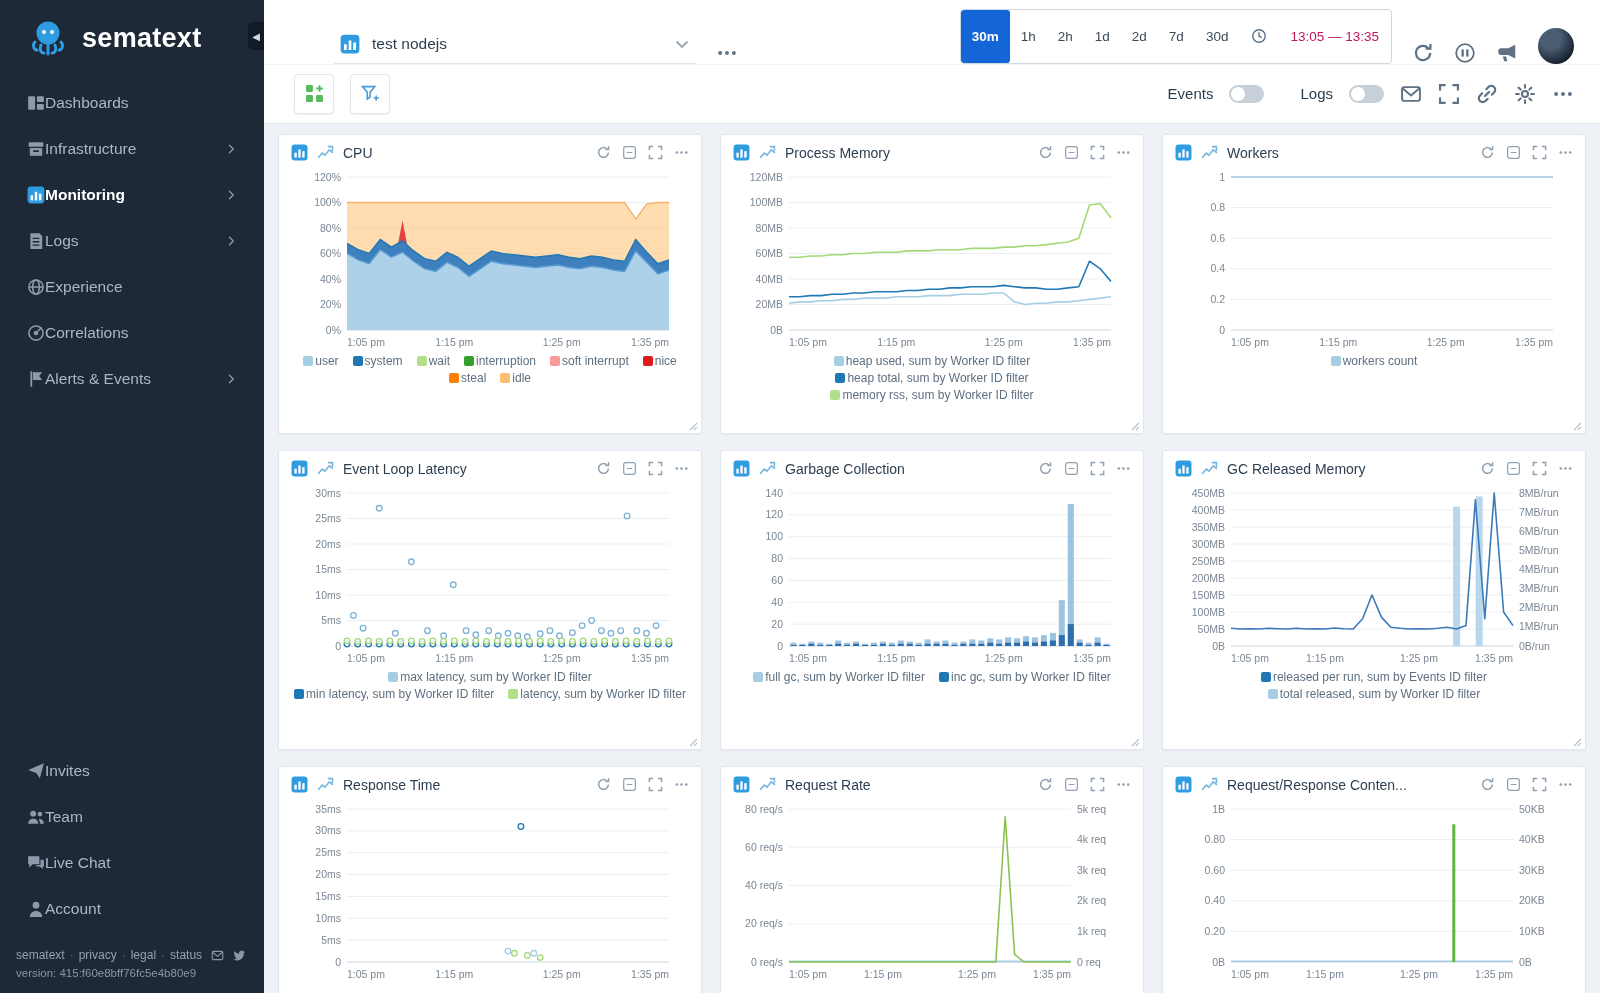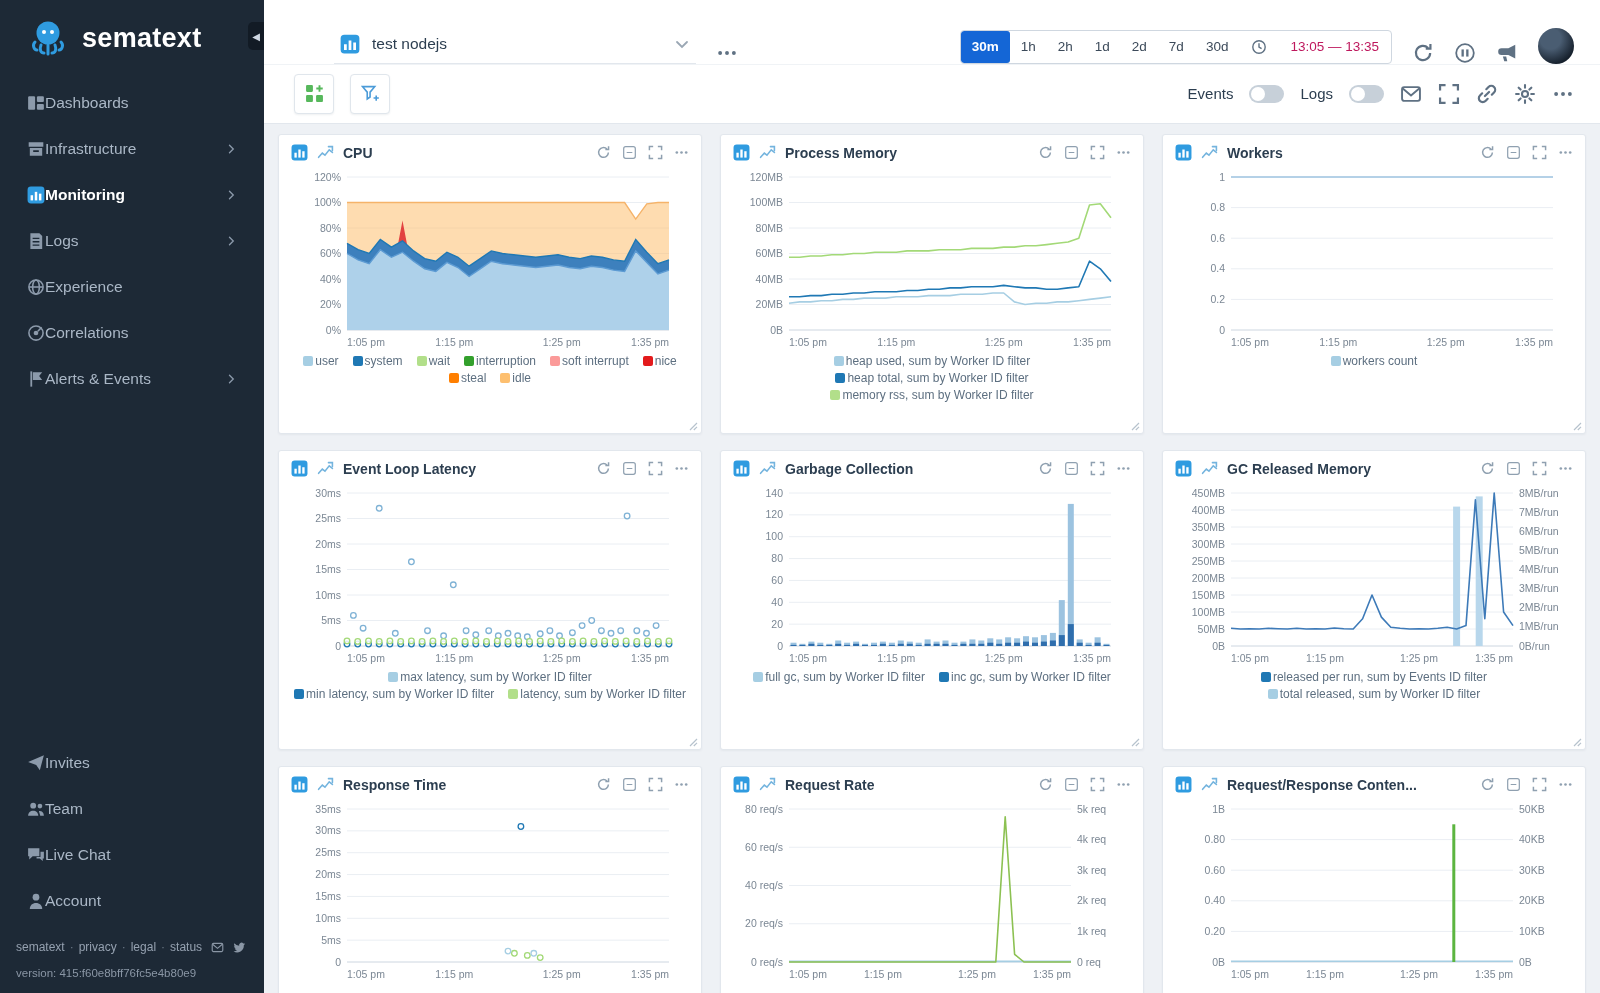--- a/index.html
+++ b/index.html
@@ -22,58 +22,58 @@
   .nav-item.active{color:#fff;font-weight:bold}
   .nav-item .nicon{width:18px;height:18px;color:#8c9aab;flex-shrink:0}
   .nav-item.active .nicon{color:#2f9be0}
   .nav-item .chev{margin-left:auto;width:12px;height:12px;color:#8c9aab}
   .spacer{flex:1}
   .sidebar-footer{padding:10px 16px 14px;font-size:12px;color:#95a1b0}
   .footer-links{display:flex;align-items:center;gap:5px;flex-wrap:wrap}
   .footer-links .flink{cursor:pointer}
   .footer-links .dot{color:#6d7a89}
   .footer-links .ficon{width:13px;height:13px;display:inline-block;margin-left:4px;color:#8a96a5;cursor:pointer}
-  .version{margin-top:13px;color:#8a96a5;font-size:11.5px}
+  .version{margin-top:5px;color:#8a96a5;font-size:11.5px}
 
   
   .main{flex:1;display:flex;flex-direction:column;min-width:0}
   .topbar{height:70px;background:#fff;display:flex;align-items:flex-end;padding:0 26px 0 70px;gap:20px}
   .dash-select{display:flex;align-items:center;gap:12px;width:362px;border-bottom:1px solid #e2e7ed;
     padding:9px 6px;cursor:pointer;flex-shrink:0}
   .dash-name{font-size:15.5px;color:#2c3e50}
   .dash-select .chev{margin-left:auto;width:16px;height:16px;color:#9aa7b4}
   .sq-icon{width:20px;height:20px;display:inline-block}
   .hicon{width:22px;height:22px;color:#5f7183;cursor:pointer;display:inline-flex;flex-shrink:0}
   .hicon.sm{width:16px;height:16px}
   .range-group{display:flex;align-items:stretch;border:1px solid #cfd7e0;border-radius:4px;
-    background:#fff;height:34px;overflow:hidden;margin-left:auto;flex-shrink:0}
+    background:#fff;height:55px;overflow:hidden;margin-left:auto;flex-shrink:0}
   .range-btn{padding:0 11px;display:flex;align-items:center;font-size:13.5px;color:#3c4a5a;cursor:pointer}
   .range-btn.active{background:#1466d6;color:#fff;font-weight:bold;border-radius:3px}
   .range-time{display:flex;align-items:center;gap:23px;padding:0 12px;font-size:13.5px;color:#be185d;cursor:pointer}
   .avatar{width:36px;height:36px;border-radius:50%;cursor:pointer;flex-shrink:0;
     background:radial-gradient(circle at 35% 30%,#4a5d72 0 30%,#16202c 75%)}
 
   .toolbar{height:66px;background:#fff;border-top:1px solid #f0f3f6;border-bottom:1px solid #e2e7ed;
     display:flex;align-items:center;padding:0 26px 0 30px;gap:16px}
   .tool-btn{width:40px;height:40px;border:1px solid #e0e6ec;border-radius:4px;background:#fff;
     display:flex;align-items:center;justify-content:center;cursor:pointer;
     box-shadow:0 1px 2px rgba(40,60,80,.08)}
   .tool-btn .ticon{width:19px;height:19px;display:inline-flex}
-  .tgl-label{font-size:15px;color:#2c3e50;margin-left:0}
+  .tgl-label{font-size:15px;color:#2c3e50;margin-left:20px}
   .toggle{width:35px;height:18px;border-radius:10px;background:#c7d0d9;position:relative;
     cursor:pointer;display:inline-block;flex-shrink:0}
   .toggle::after{content:"";position:absolute;left:2px;top:2px;width:14px;height:14px;border-radius:50%;background:#fff}
 
   
   .grid{display:grid;grid-template-columns:repeat(3,1fr);grid-auto-rows:300px;gap:16px 18px;
     padding:10px 14px;overflow:hidden}
   .panel{background:#fff;border:1px solid #e2e7ed;border-radius:3px;position:relative;
     box-shadow:0 1px 2px rgba(40,60,80,.05);display:flex;flex-direction:column;overflow:hidden}
   .panel-header{display:flex;align-items:center;gap:9px;padding:9px 12px 6px;flex-shrink:0}
-  .panel-title{font-size:14px;font-weight:bold;color:#2c3e50;white-space:nowrap;overflow:hidden;
+  .panel-title{font-size:14px;font-weight:normal;color:#2c3e50;white-space:nowrap;overflow:hidden;
     text-overflow:ellipsis;min-width:0}
   .panel-actions{margin-left:auto;display:flex;gap:11px;color:#8fa0b0;flex-shrink:0}
   .panel-actions .picon{width:15px;height:15px;cursor:pointer;display:inline-flex}
   .phicon{width:17px;height:17px;display:inline-flex;flex-shrink:0}
   .chart{display:block;margin:0 auto;flex-shrink:0}
   .legend{display:flex;flex-wrap:wrap;justify-content:center;gap:3px 14px;font-size:12px;
     color:#5d6f80;padding:2px 10px;overflow:hidden}
   .legend-item{display:flex;align-items:center;gap:2px;white-space:nowrap}
   .swatch{width:10px;height:10px;border-radius:2px;flex-shrink:0}
   .resize-handle{position:absolute;right:3px;bottom:2px;width:9px;height:9px;cursor:nwse-resize}

